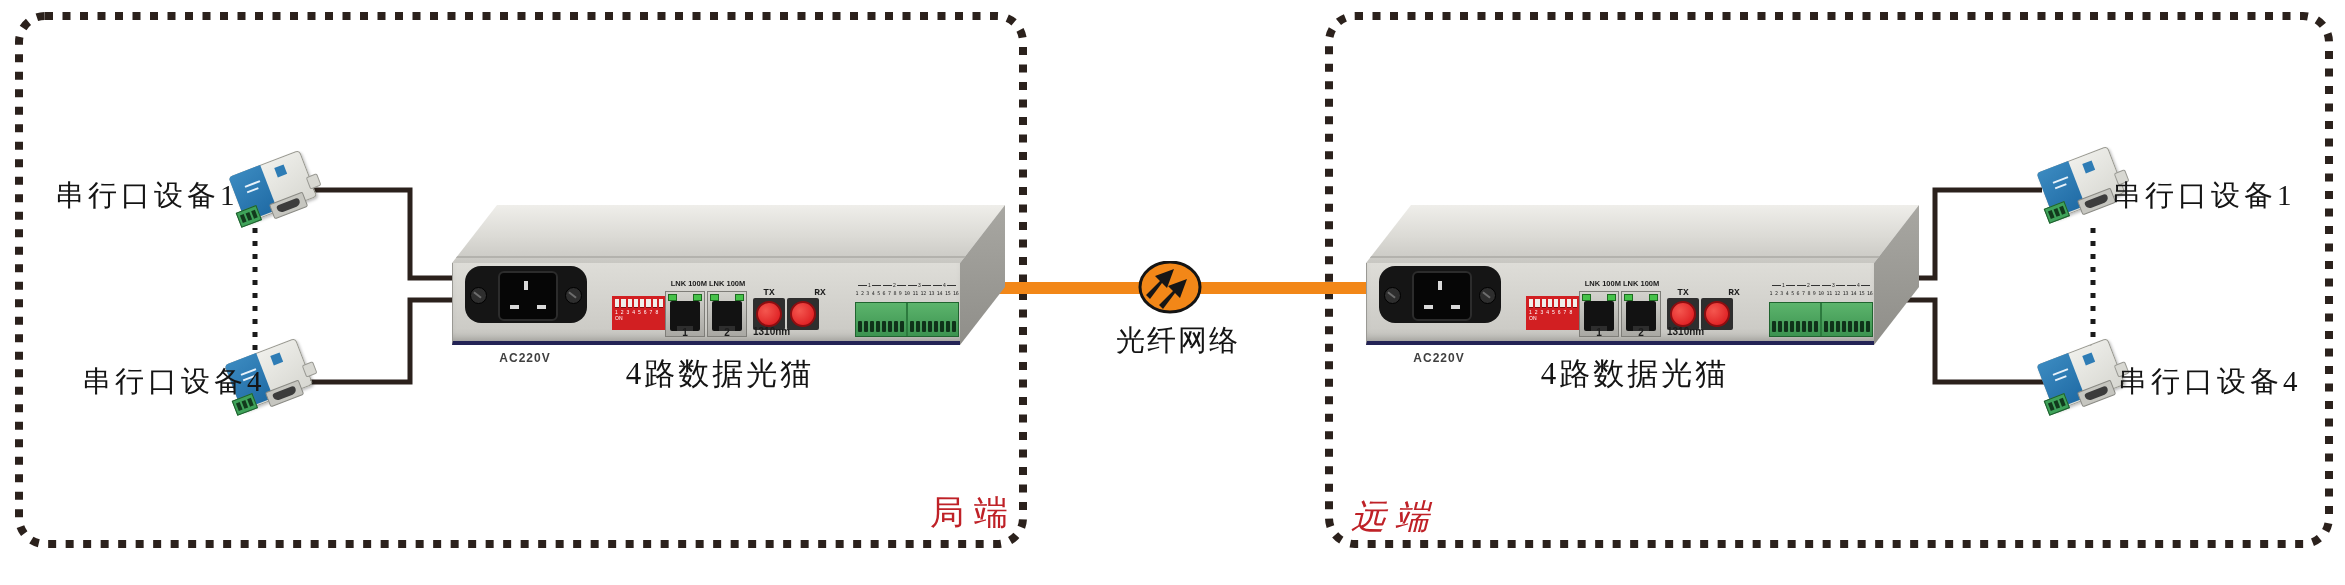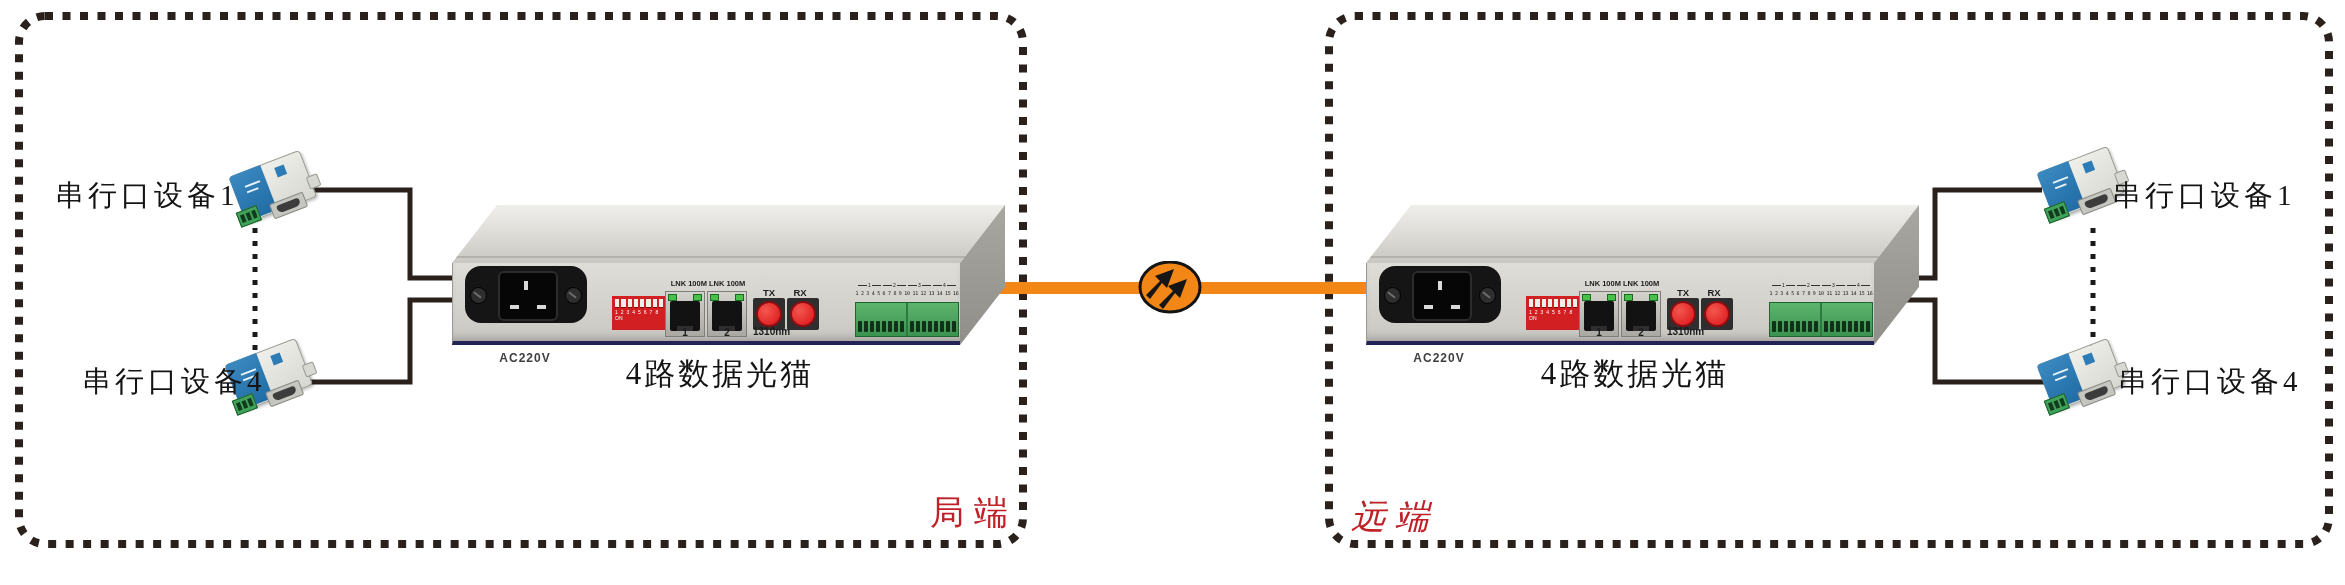--- a/index.html
+++ b/index.html
@@ -90,22 +90,22 @@
   .r1{left:212px;} .r2{left:254px;}
   .led{position:absolute;top:2px;width:7px;height:5px;background:#46c24a;border:1px solid #1d6b20;}
   .ll{left:2px;} .lr{right:2px;}
   .jack{position:absolute;left:4px;top:9px;width:30px;height:30px;background:#121212;border-radius:2px;}
   .jack::after{content:"";position:absolute;left:7px;bottom:0;width:16px;height:5px;background:#2e2e2e;}
   .port-num{position:absolute;top:64px;width:40px;text-align:center;
             font-family:"Liberation Sans",sans-serif;font-size:10px;font-weight:bold;color:#1c1c1c;}
   .pn1{left:212px;} .pn2{left:254px;}
   
   .fo-label{position:absolute;top:24px;width:34px;text-align:center;
-            font-family:Liberation Sans, sans-serif;font-size:9.5px;font-weight:bold;color:#1c1c1c;}
-  .lb-tx{left:299px;} .lb-rx{left:330px;}
+            font-family:Liberation Mono, monospace;font-size:9.5px;font-weight:bold;color:#1c1c1c;}
+  .lb-tx{left:299px;} .lb-rx{left:350px;}
   .fo{position:absolute;top:35px;width:32px;height:32px;background:#2e2e2e;border-radius:2px;}
   .ftx{left:300px;} .frx{left:334px;}
   .fring{position:absolute;left:3px;top:3px;width:22px;height:22px;border-radius:50%;
          background:radial-gradient(circle at 35% 35%,#f4574f,#d91218);border:2px solid #8e0d10;}
   .wave{position:absolute;left:300px;top:63px;width:66px;text-align:left;
         font-family:"Liberation Sans",sans-serif;font-size:10px;font-weight:bold;color:#1c1c1c;}
   
   .tgroups{position:absolute;left:404px;top:19px;width:100px;display:flex;}
   .tg{flex:1;display:flex;align-items:center;font-family:"Liberation Sans",sans-serif;font-size:5px;color:#222;}
   .tg::before,.tg::after{content:"";flex:1;border-top:1px solid #333;margin:0 1px;}
@@ -135,20 +135,21 @@
     <line x1="975" y1="288" x2="1370" y2="288" stroke="#f28718" stroke-width="12"></line>
   </svg>
 
   <div class="fiber-icon">
     <svg width="64" height="53" viewBox="0 0 64 53">
       <ellipse cx="32" cy="26" rx="30" ry="25" fill="#f28718" stroke="#141414" stroke-width="3"></ellipse>
       <path d="M8 34 L22 20 L17 15 L36 8 L29 27 L24 22 L12 38 Z" fill="#161616"></path>
       <path d="M8 34 L22 20 L17 15 L36 8 L29 27 L24 22 L12 38 Z" fill="#161616" transform="translate(13,10)"></path>
     </svg>
   </div>
+  <div class="fiber-label">光纤网络</div>
 
   <div class="zone-label zl-left">局端</div>
   <div class="zone-label zl-right">远端</div>
 
   <div class="sdev" style="left:230px;top:158px;">
     <div class="sd-body"></div>
       <div class="sd-blue">
         <div class="sd-mark1"></div>
         <div class="sd-mark2"></div>
       </div>

